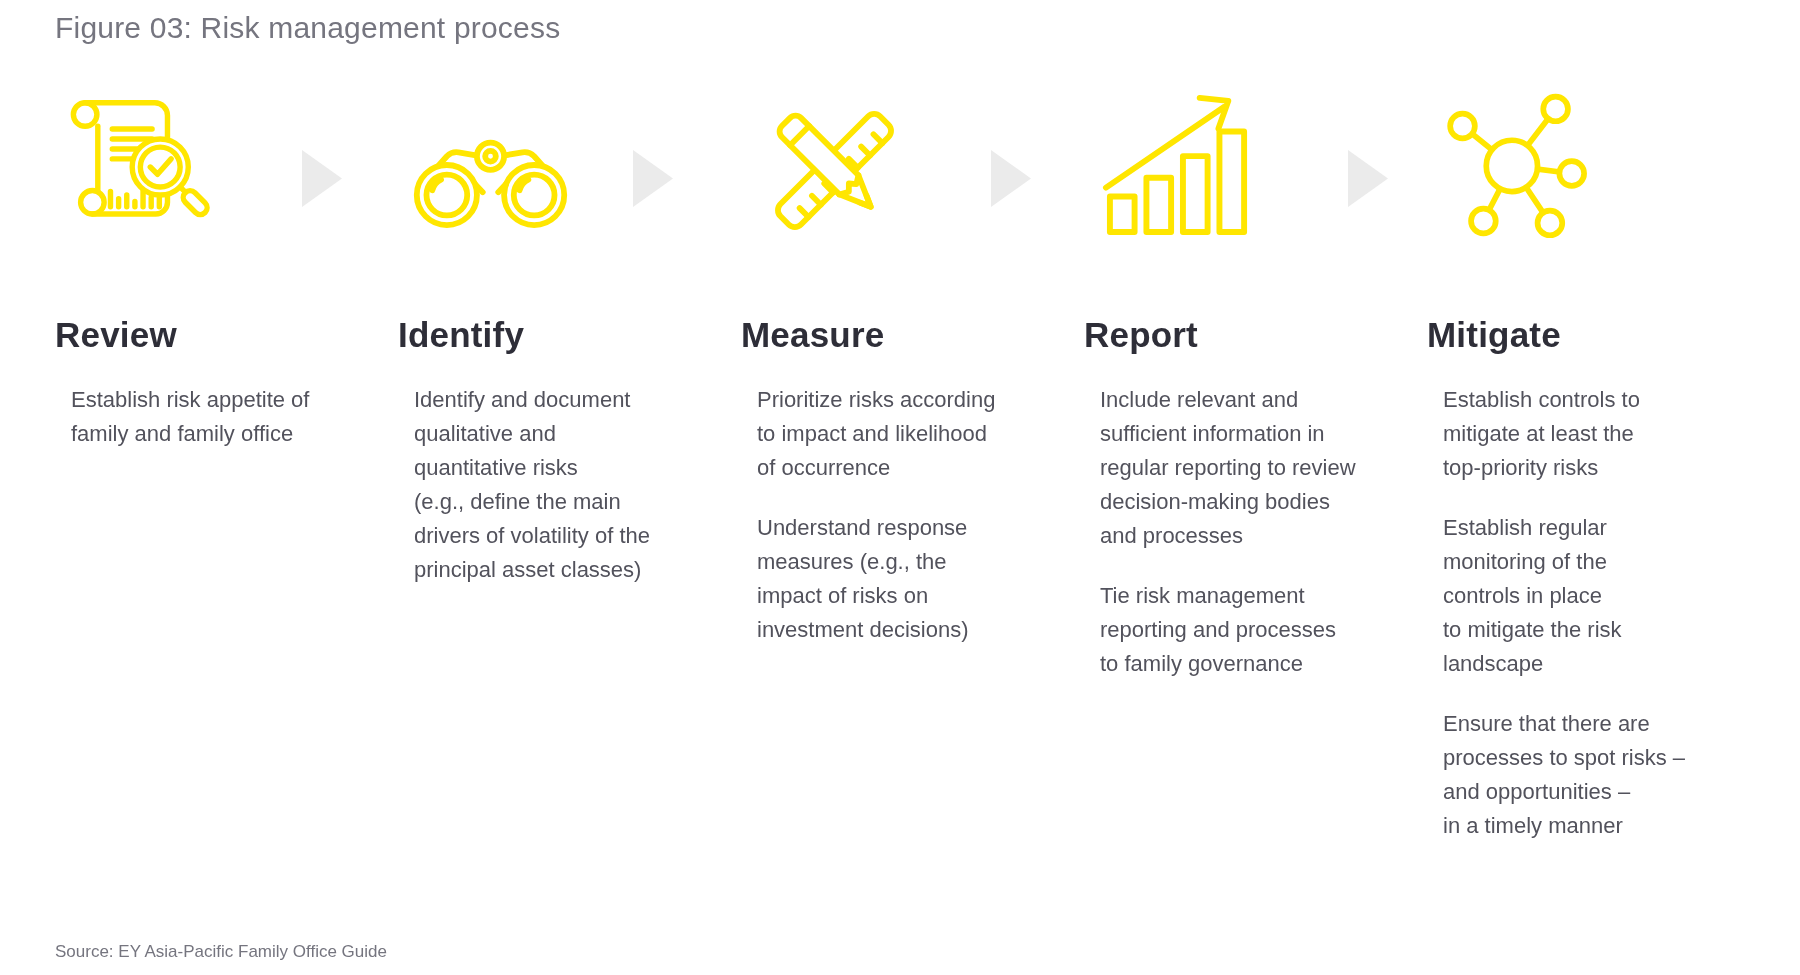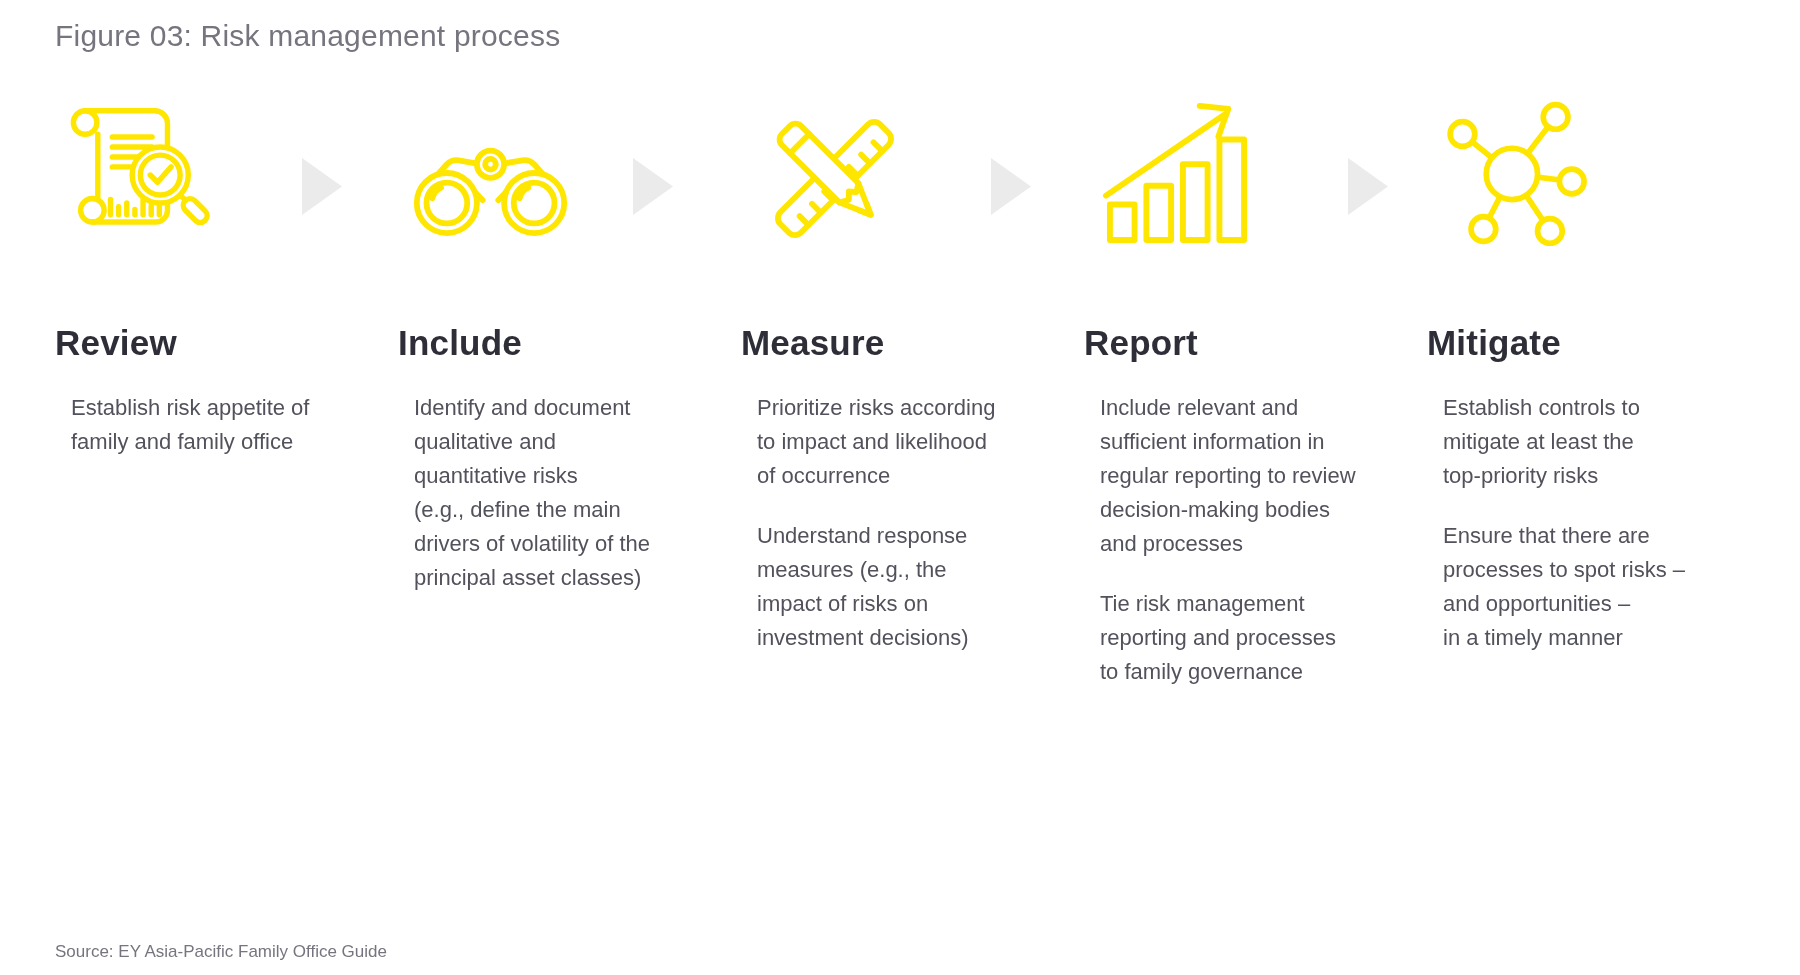--- a/index.html
+++ b/index.html
@@ -7,21 +7,21 @@
     --heading-text:#2E2E38;
     --body-text:#52525C;
     --muted-text:#75757F;
     --arrow-gray:#EBEBEB;
   }
   html,body{margin:0;padding:0;}
   body{
     width:1800px;height:975px;position:relative;background:#fff;
     font-family:"Liberation Sans", sans-serif;overflow:hidden;
   }
-  .figure{padding-top:16px;}
+  .figure{padding-top:8px;}
   .figure-title{
     margin:0 0 0 55px;font-size:30px;line-height:40px;font-weight:400;
     color:var(--muted-text);letter-spacing:.2px;
   }
   .icons-row{position:relative;height:175px;margin-top:22px;}
   .step-icon,.flow-arrow{position:absolute;overflow:visible;}
   .step-icon{
     stroke:var(--accent-yellow);fill:none;stroke-width:6;
     stroke-linecap:round;stroke-linejoin:round;
   }
@@ -134,21 +134,21 @@
 
   <div class="steps-grid">
 
     <section class="step">
       <h2>Review</h2>
       <p>Establish risk appetite of
 family and family office</p>
     </section>
 
     <section class="step">
-      <h2>Include</h2>
+      <h2>Identify</h2>
       <p>Identify and document
 qualitative and
 quantitative risks
 (e.g., define the main
 drivers of volatility of the
 principal asset classes)</p>
     </section>
 
     <section class="step">
       <h2>Measure</h2>
@@ -171,20 +171,25 @@
       <p>Tie risk management
 reporting and processes
 to family governance</p>
     </section>
 
     <section class="step">
       <h2>Mitigate</h2>
       <p>Establish controls to
 mitigate at least the
 top-priority risks</p>
+      <p>Establish regular
+monitoring of the
+controls in place
+to mitigate the risk
+landscape</p>
       <p>Ensure that there are
 processes to spot risks –
 and opportunities –
 in a timely manner</p>
     </section>
 
   </div>
 
   <p class="source">Source: EY Asia-Pacific Family Office Guide</p>
 

